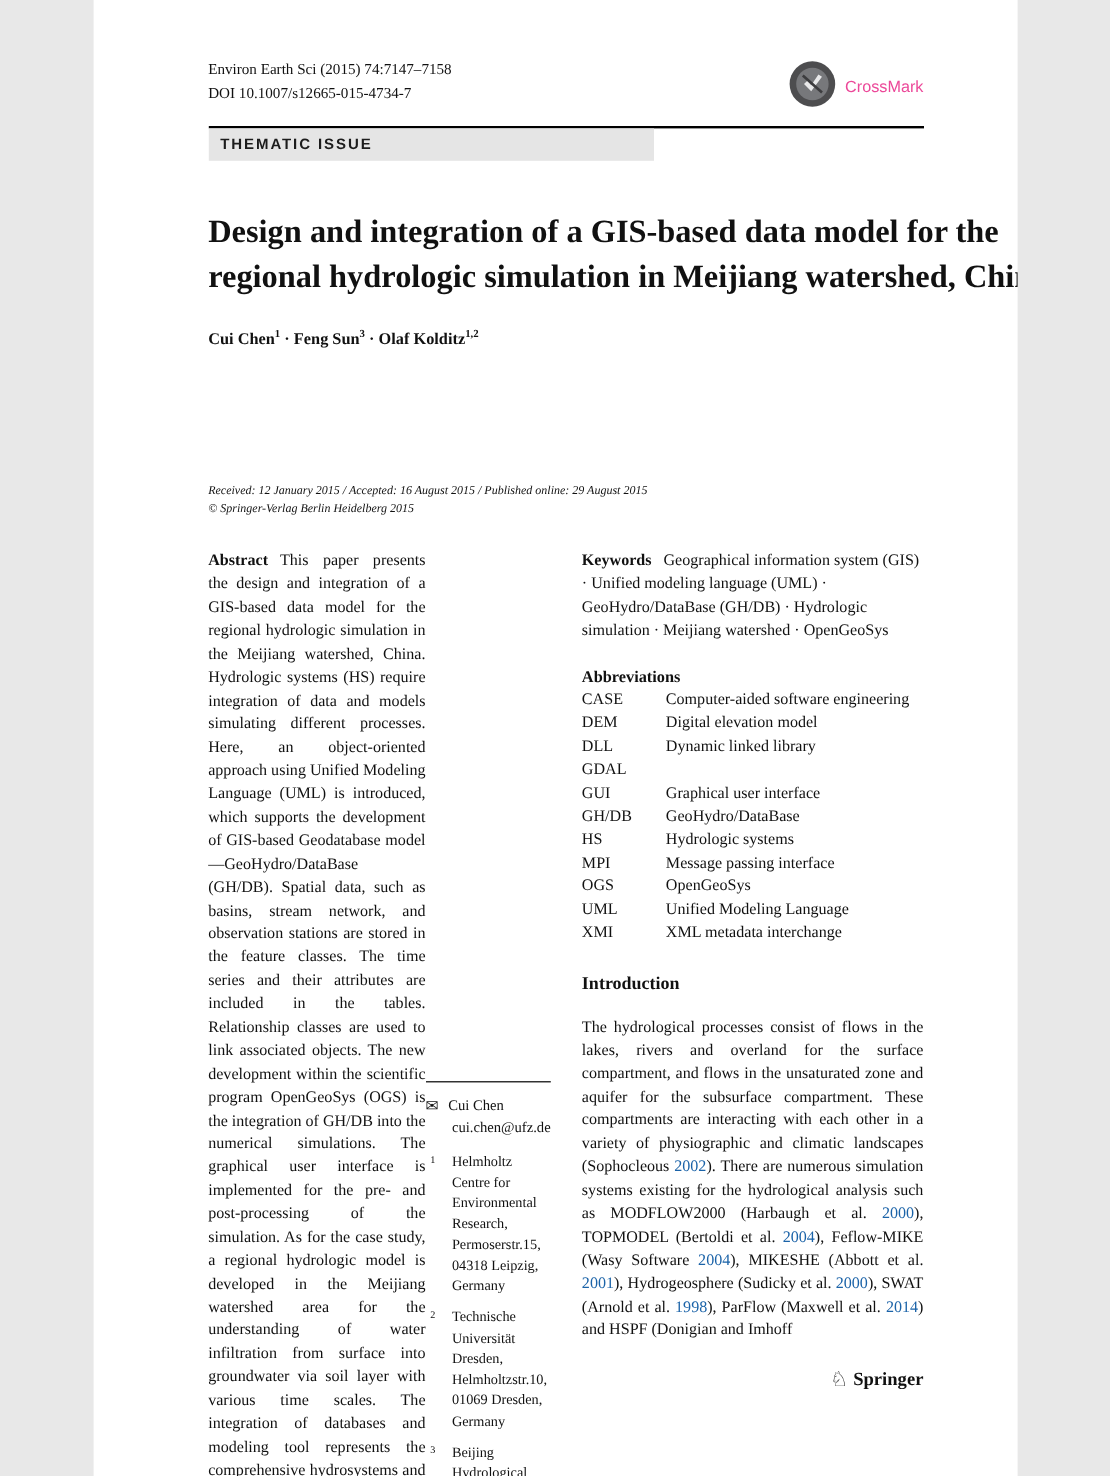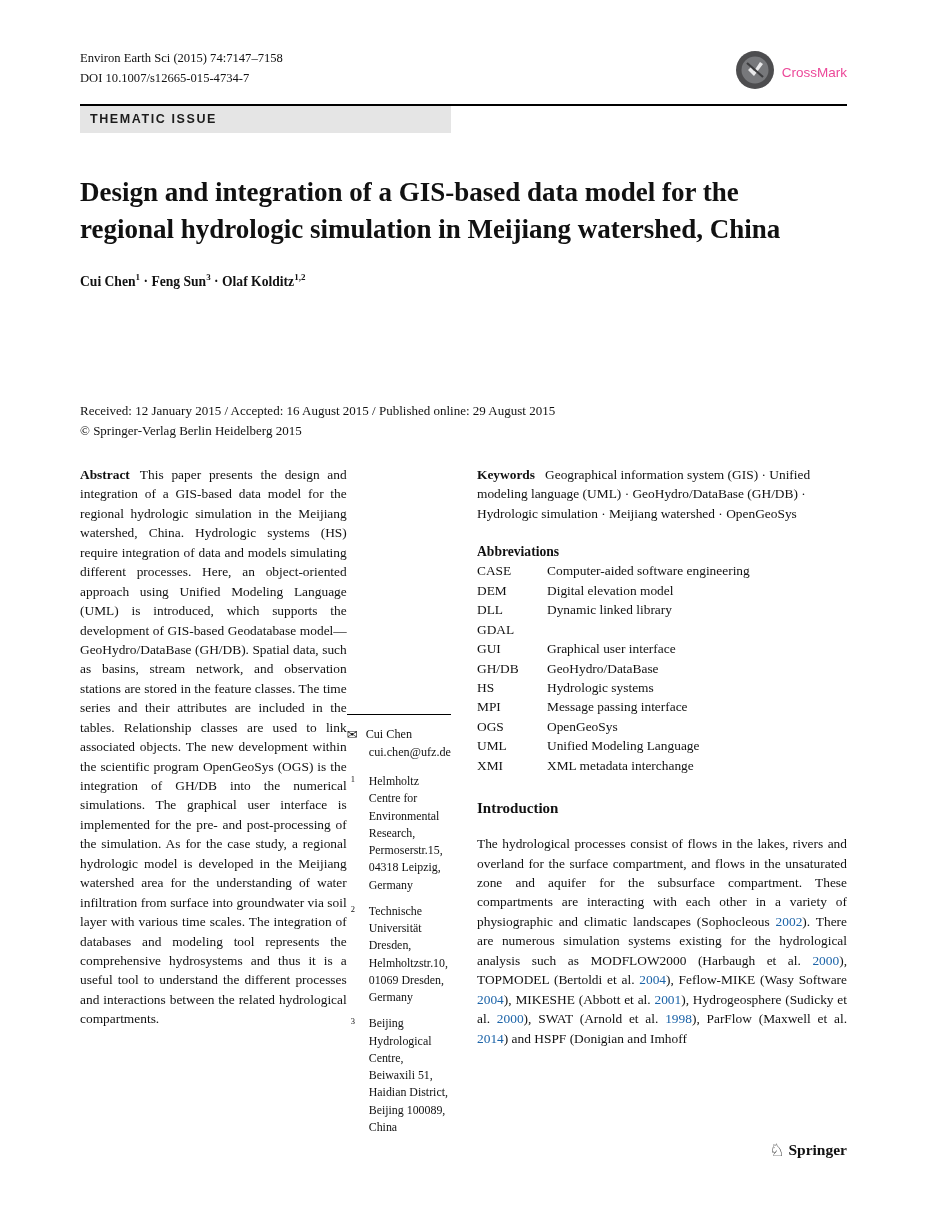--- a/index.html
+++ b/index.html
@@ -1,25 +1,26 @@
 <!DOCTYPE html>
 <html><head>
 <meta charset="utf-8">
 <style>
   * { margin: 0; padding: 0; box-sizing: border-box; }
   html, body { background: #e8e8e8; }
   .page {
     position: relative;
-    width: 925px;
+    width: 770px;
     height: 1230px;
     margin: 0 auto;
     background: #ffffff;
     font-family: "Liberation Serif", "DejaVu Serif", serif;
     color: #111111;
     overflow: hidden;
+    padding-left: 16px;
   }
   .content {
     padding: 48px 78px 0 80px;
   }
   
   .header-row {
     display: flex;
     justify-content: space-between;
     align-items: flex-start;
   }
@@ -61,22 +62,23 @@
   }
   .authors {
     margin-top: 23px;
     font-size: 13.6px;
     font-weight: bold;
   }
   .authors sup { font-size: 9px; }
   
   .dates-block {
     margin-top: 112px;
-    font-size: 13px;
+    font-size: 10px;
     line-height: 1.5;
+    font-style: italic;
   }
   
   .columns {
     display: flex;
     gap: 26px;
     margin-top: 25px;
     min-height: 680px;
     align-items: stretch;
   }
   .col-left {

